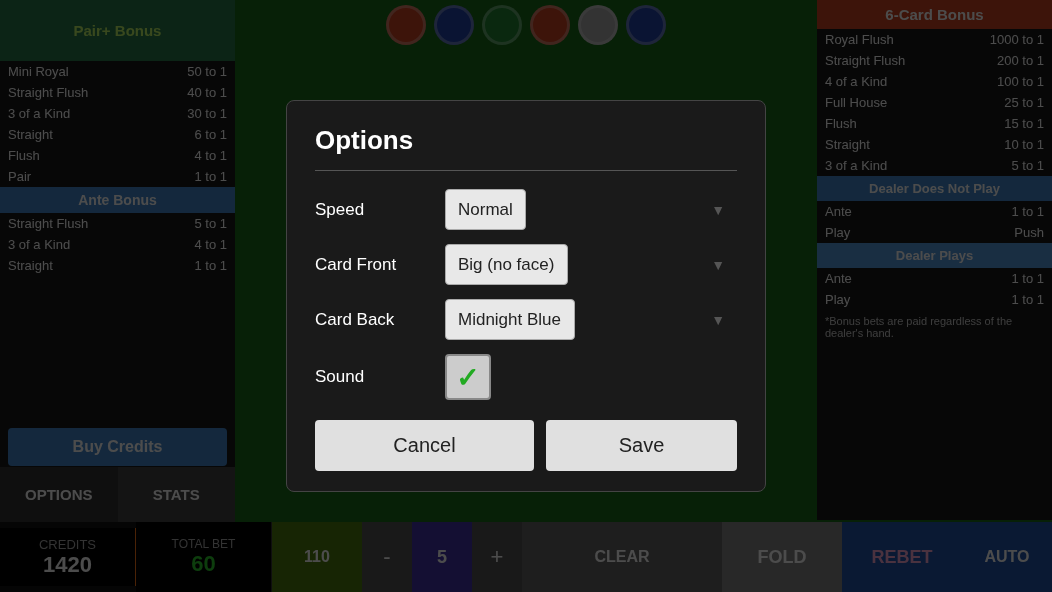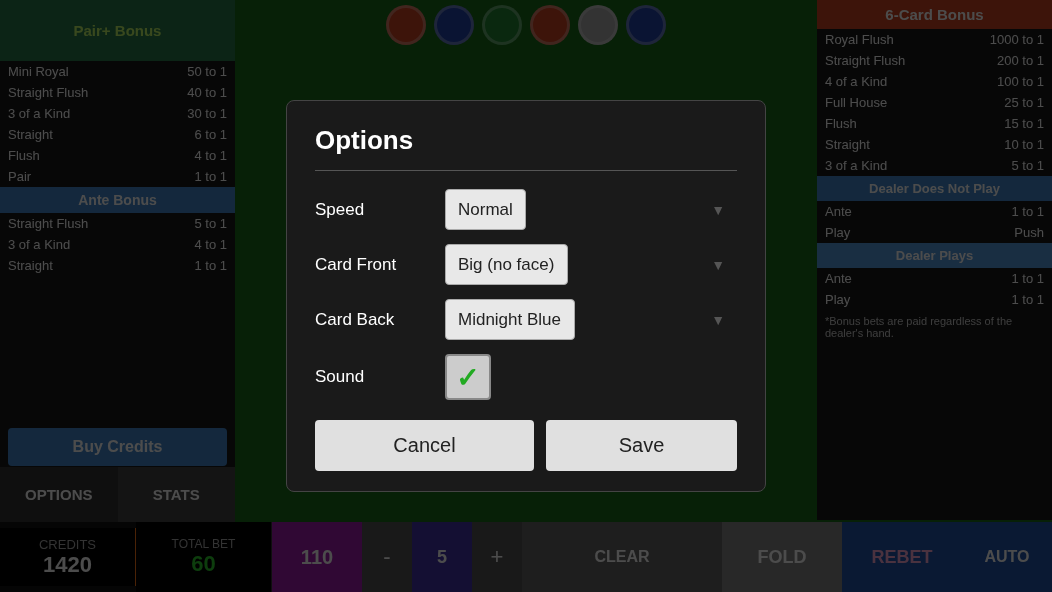--- a/index.html
+++ b/index.html
@@ -186,28 +186,28 @@
       color: #aaa;
     }
 
     .total-bet-value {
       font-size: 22px;
       font-weight: bold;
       color: #2dcc2d;
     }
 
     .bet-value-display {
-      background: #a21caf;
+      background: #4d7c0f;
       color: #fff;
       width: 90px;
       height: 70px;
       display: flex;
       align-items: center;
       justify-content: center;
-      font-size: 20px;
+      font-size: 16px;
       font-weight: bold;
     }
 
     .btn-minus {
       background: #555;
       color: #fff;
       width: 50px;
       height: 70px;
       border: none;
       font-size: 22px;

